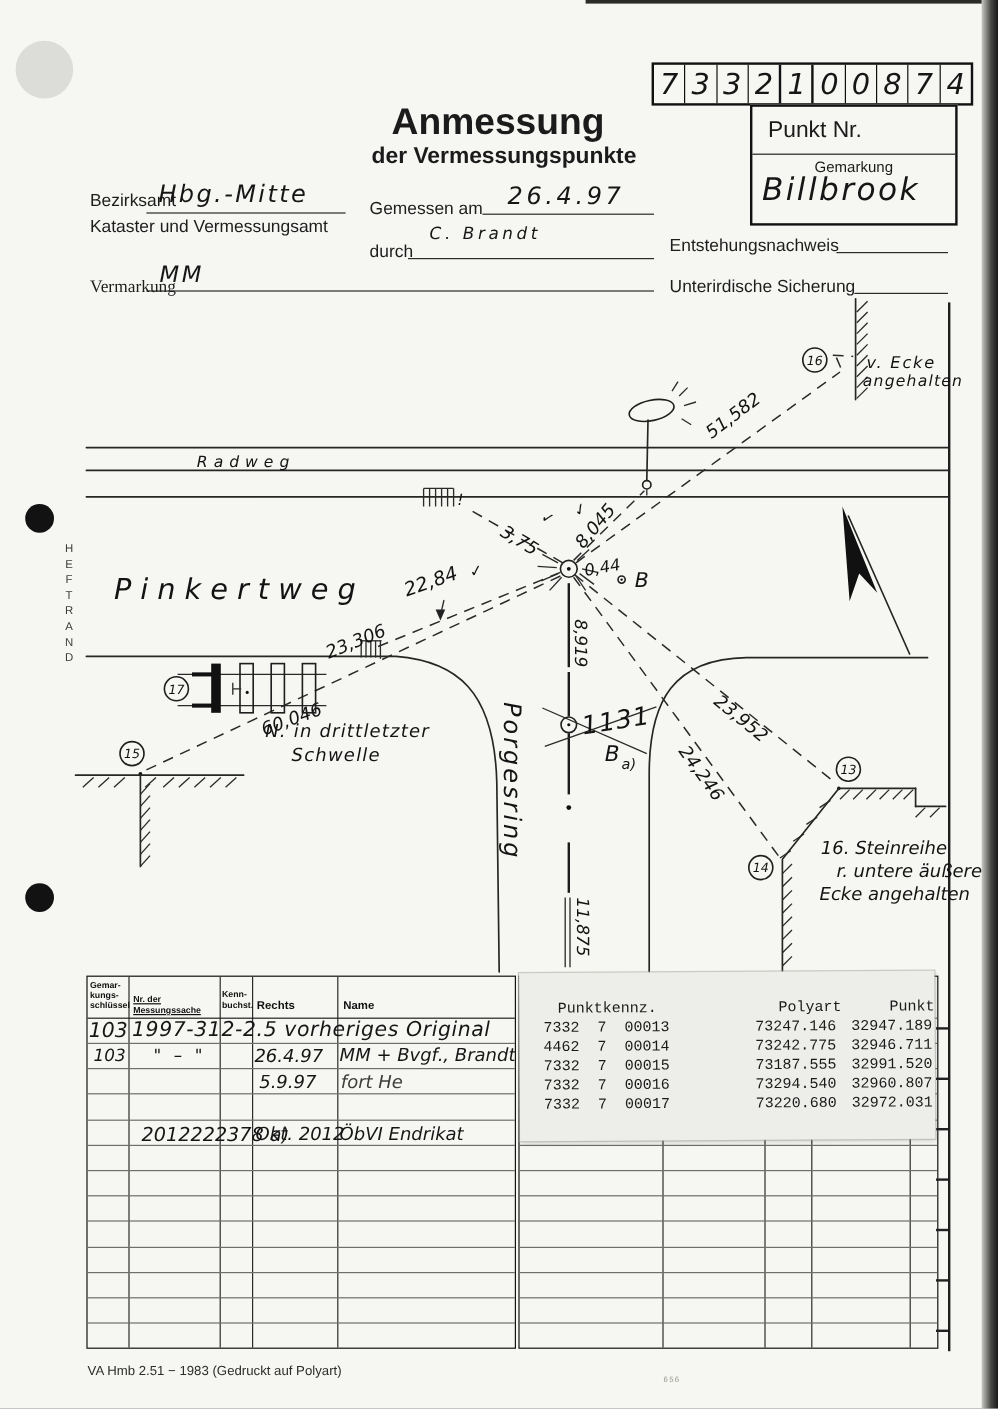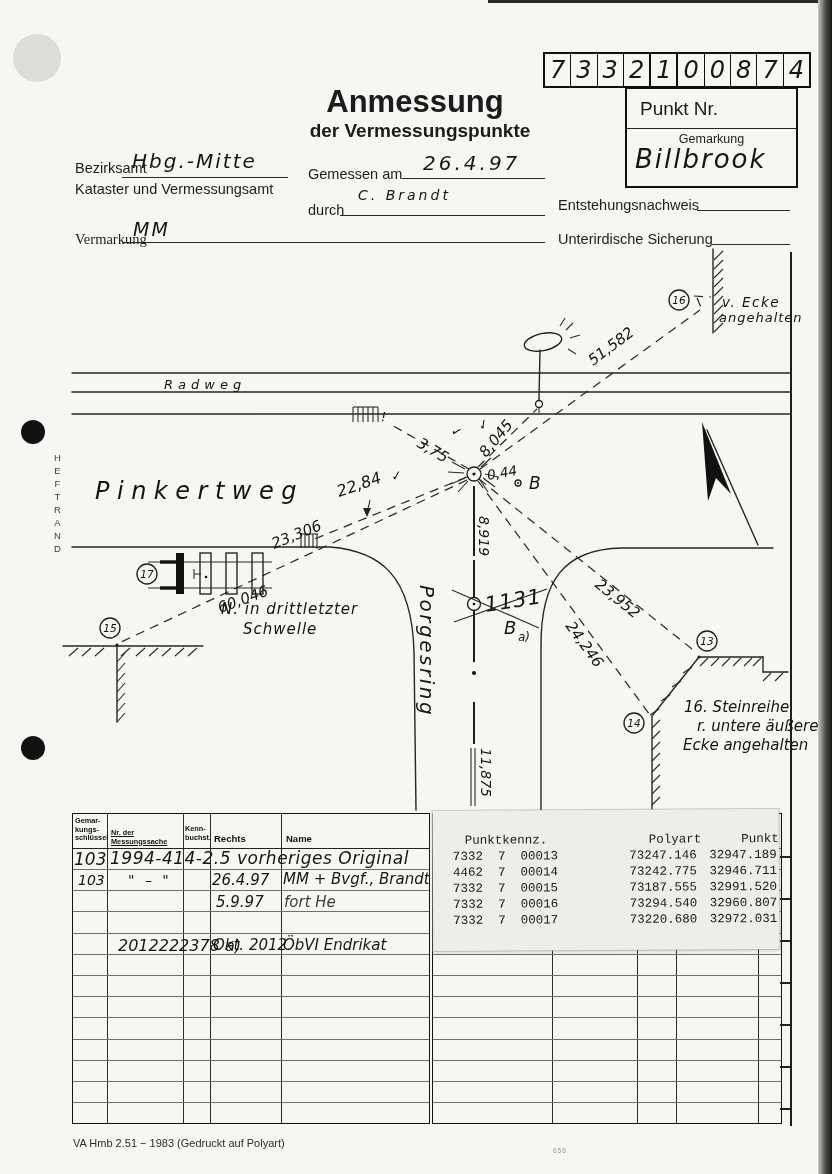--- a/index.html
+++ b/index.html
@@ -369,21 +369,21 @@
     </div>
     <div class="th-sm" style="left:112px;top:11px;">
       <div>Kenn-</div>
       <div>buchst.</div>
     </div>
     <div class="th-md" style="left:141px;top:19px;">Rechts</div>
     <div class="th-md" style="left:213px;top:19px;">Name</div>
   </div>
 
   <div class="abs hw" style="left:74px;top:849px;font-size:17px;">103</div>
-  <div class="abs hw" style="left:110px;top:848px;font-size:17px;letter-spacing:.5px;white-space:nowrap;">1994-414-2.5 vorheriges Original</div>
+  <div class="abs hw" style="left:110px;top:848px;font-size:17px;letter-spacing:.5px;white-space:nowrap;">1997-312-2.5 vorheriges Original</div>
   <div class="abs hw" style="left:78px;top:872px;font-size:14px;">103</div>
   <div class="abs hw" style="left:128px;top:872px;font-size:14px;letter-spacing:3px;">" – "</div>
   <div class="abs hw" style="left:212px;top:871px;font-size:15px;">26.4.97</div>
   <div class="abs hw" style="left:283px;top:870px;font-size:15px;white-space:nowrap;">MM + Bvgf., Brandt</div>
   <div class="abs hw" style="left:216px;top:893px;font-size:15px;">5.9.97</div>
   <div class="abs hw" style="left:284px;top:893px;font-size:15px;color:#3d3d3b;">fort He</div>
   <div class="abs hw" style="left:118px;top:936px;font-size:16px;">2012222378 a)</div>
   <div class="abs hw" style="left:213px;top:936px;font-size:15px;">Okt. 2012</div>
   <div class="abs hw" style="left:283px;top:936px;font-size:15px;white-space:nowrap;">ÖbVI Endrikat</div>
 

